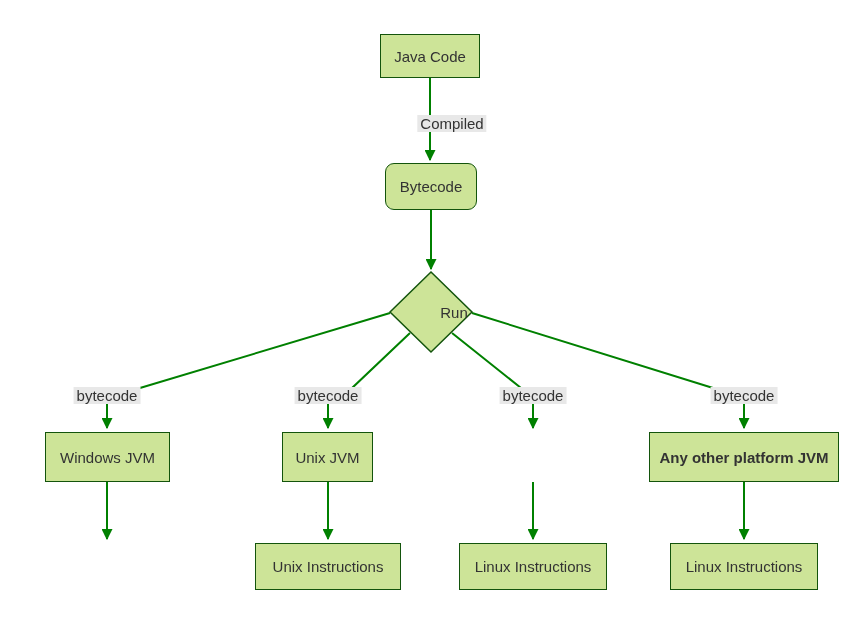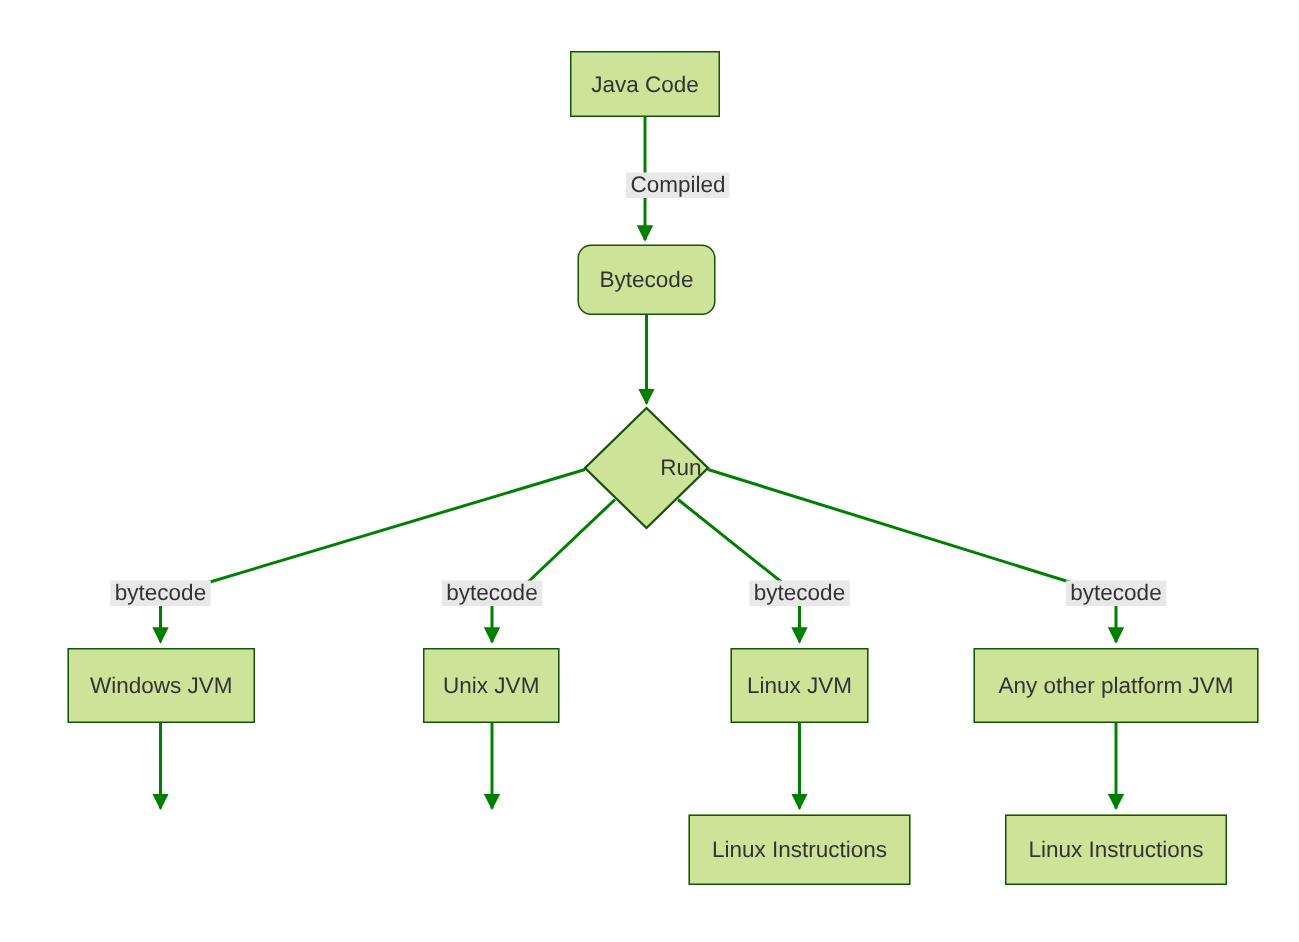--- a/index.html
+++ b/index.html
@@ -85,23 +85,23 @@
   </svg>
 
   <div class="node" style="left:380px; top:34px; width:100px; height:44px;">Java Code</div>
 
   <div class="node rounded" style="left:385px; top:163px; width:92px; height:47px;">Bytecode</div>
 
   <div class="diamond-label" style="left:431px; top:312px;margin-left:23px;">Run</div>
 
   <div class="node" style="left:45px; top:432px; width:125px; height:50px;">Windows JVM</div>
   <div class="node" style="left:282px; top:432px; width:91px; height:50px;">Unix JVM</div>
-  <div class="node" style="left:487px; top:432px; width:92px; height:50px;">Linux JVM</div>
-  <div class="node" style="left:649px; top:432px; width:190px; height:50px;">Any other platform JVM</div>
+  <div class="node" style="left:649px; top:432px; width:190px; height:50px;font-weight:bold;">Any other platform JVM</div>
 
+  <div class="node" style="left:255px; top:543px; width:146px; height:47px;">Unix Instructions</div>
   <div class="node" style="left:459px; top:543px; width:148px; height:47px;">Linux Instructions</div>
   <div class="node" style="left:670px; top:543px; width:148px; height:47px;">Linux Instructions</div>
 
   <div class="edge-label" style="left:452px; top:115px;">Compiled</div>
 
   <div class="edge-label" style="left:107px; top:387px;">bytecode</div>
   <div class="edge-label" style="left:328px; top:387px;">bytecode</div>
   <div class="edge-label" style="left:533px; top:387px;">bytecode</div>
   <div class="edge-label" style="left:744px; top:387px;">bytecode</div>
 

